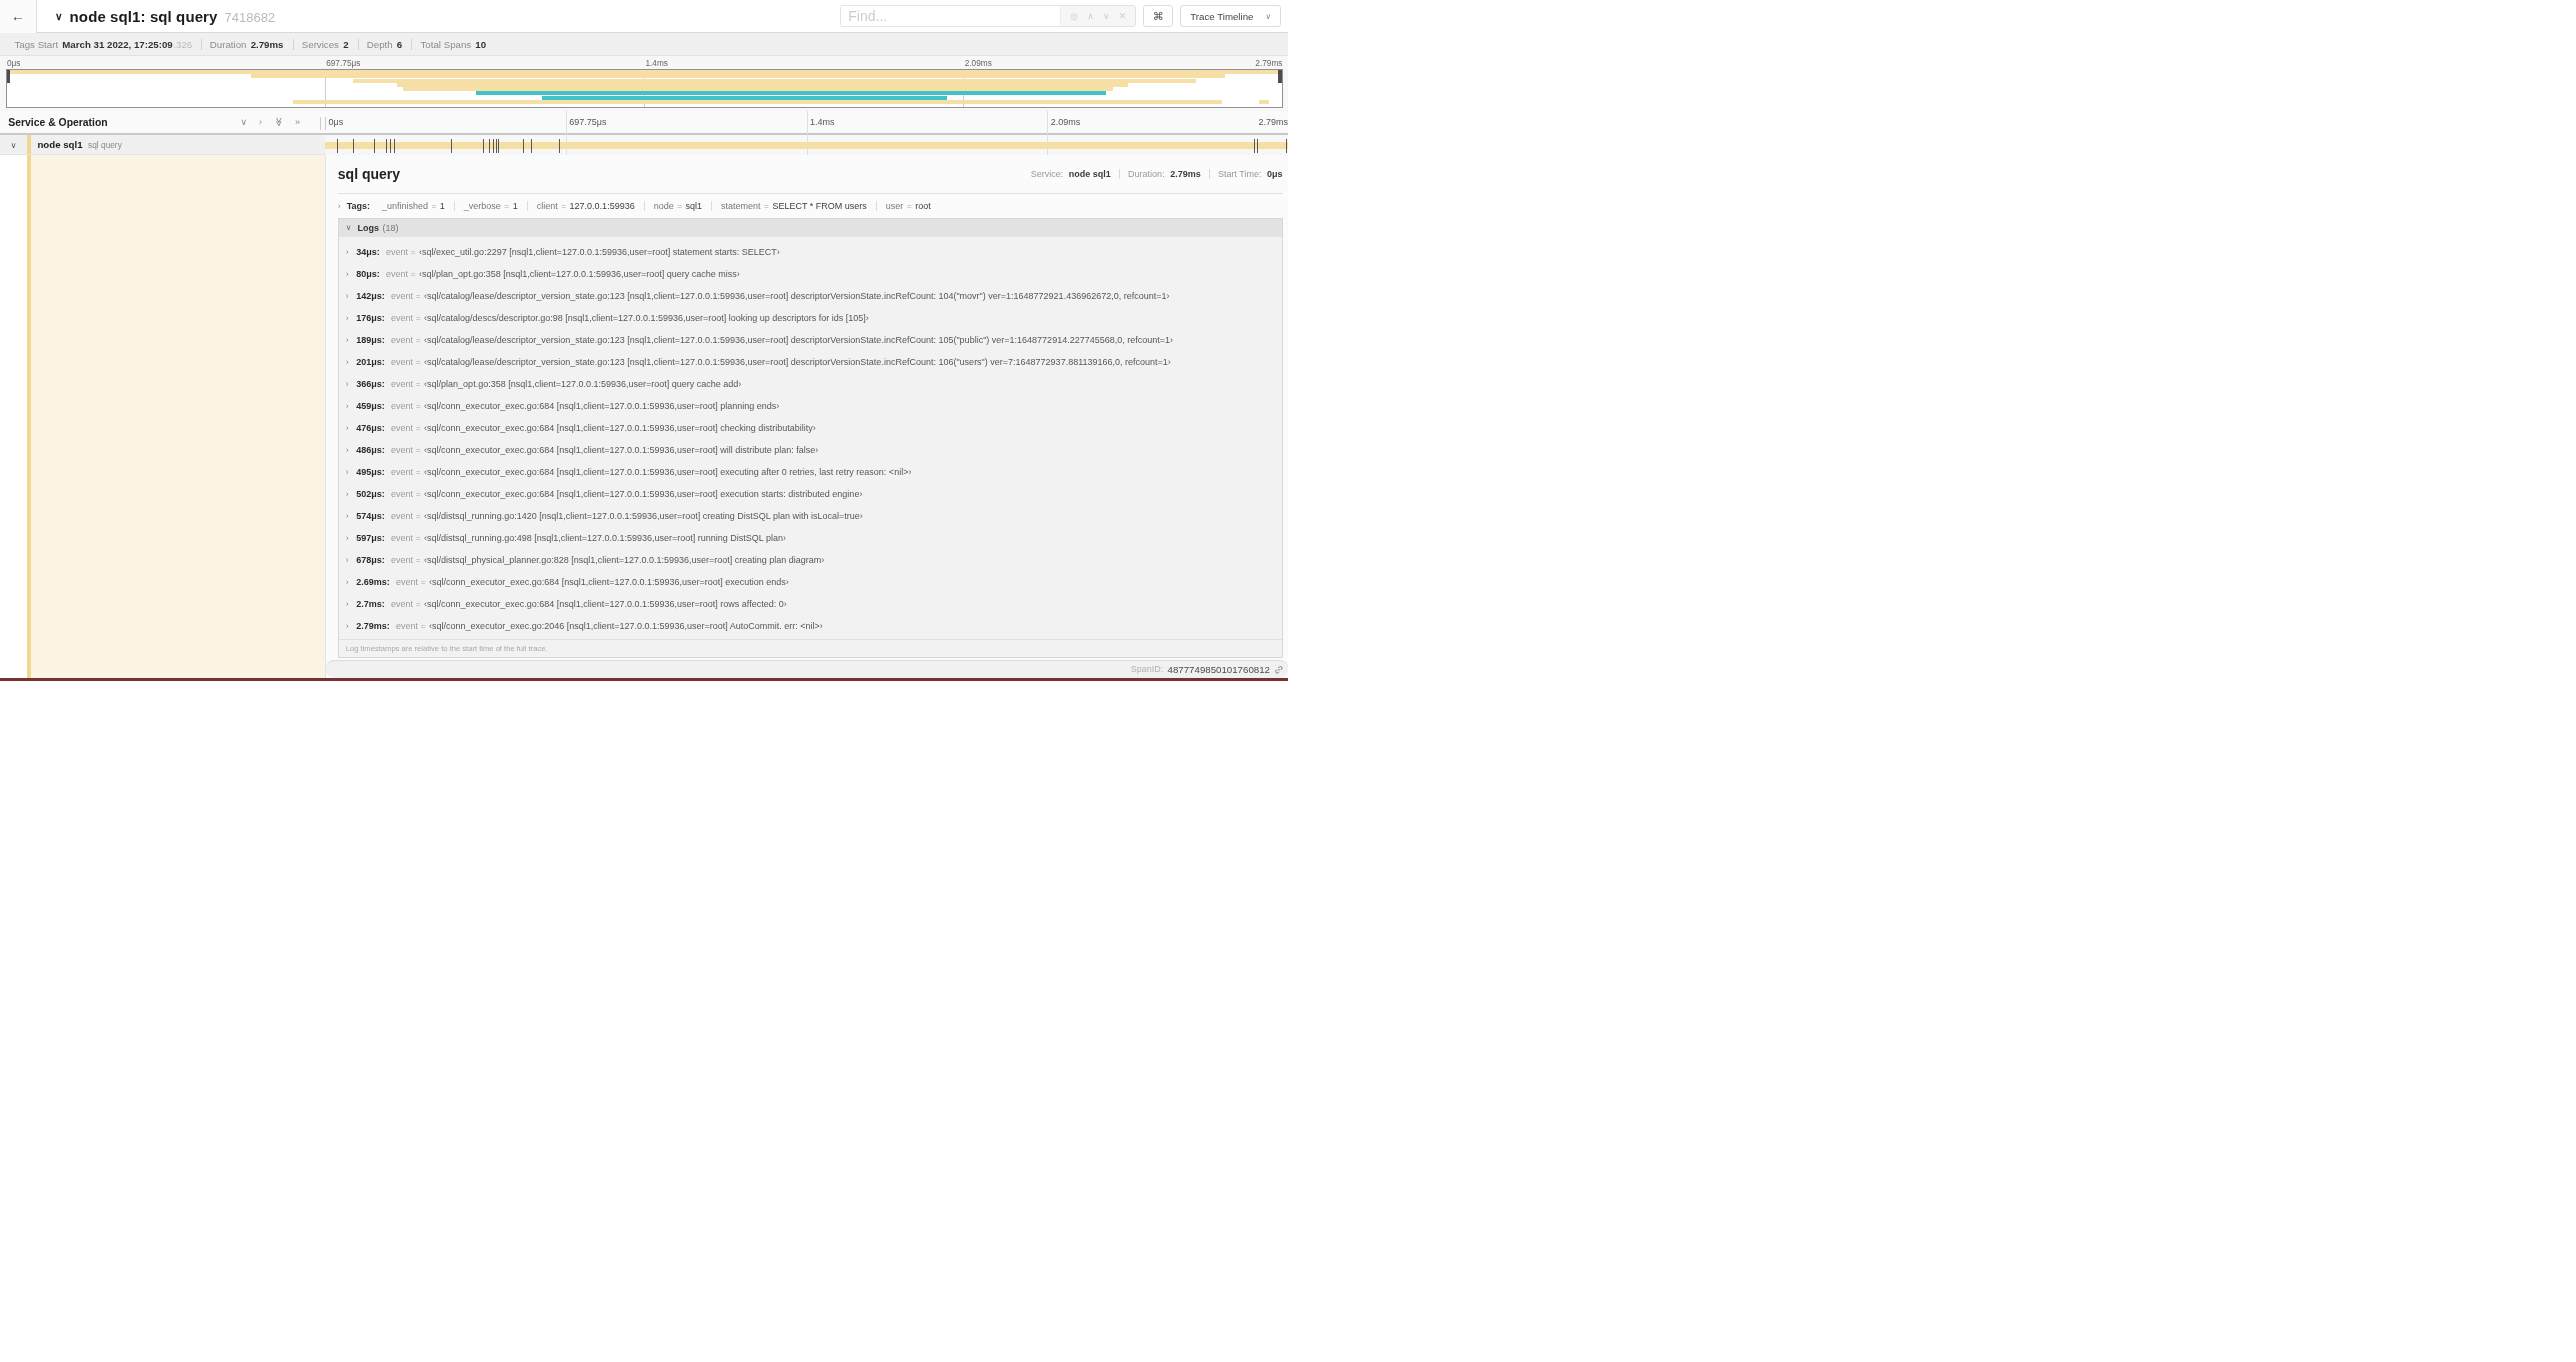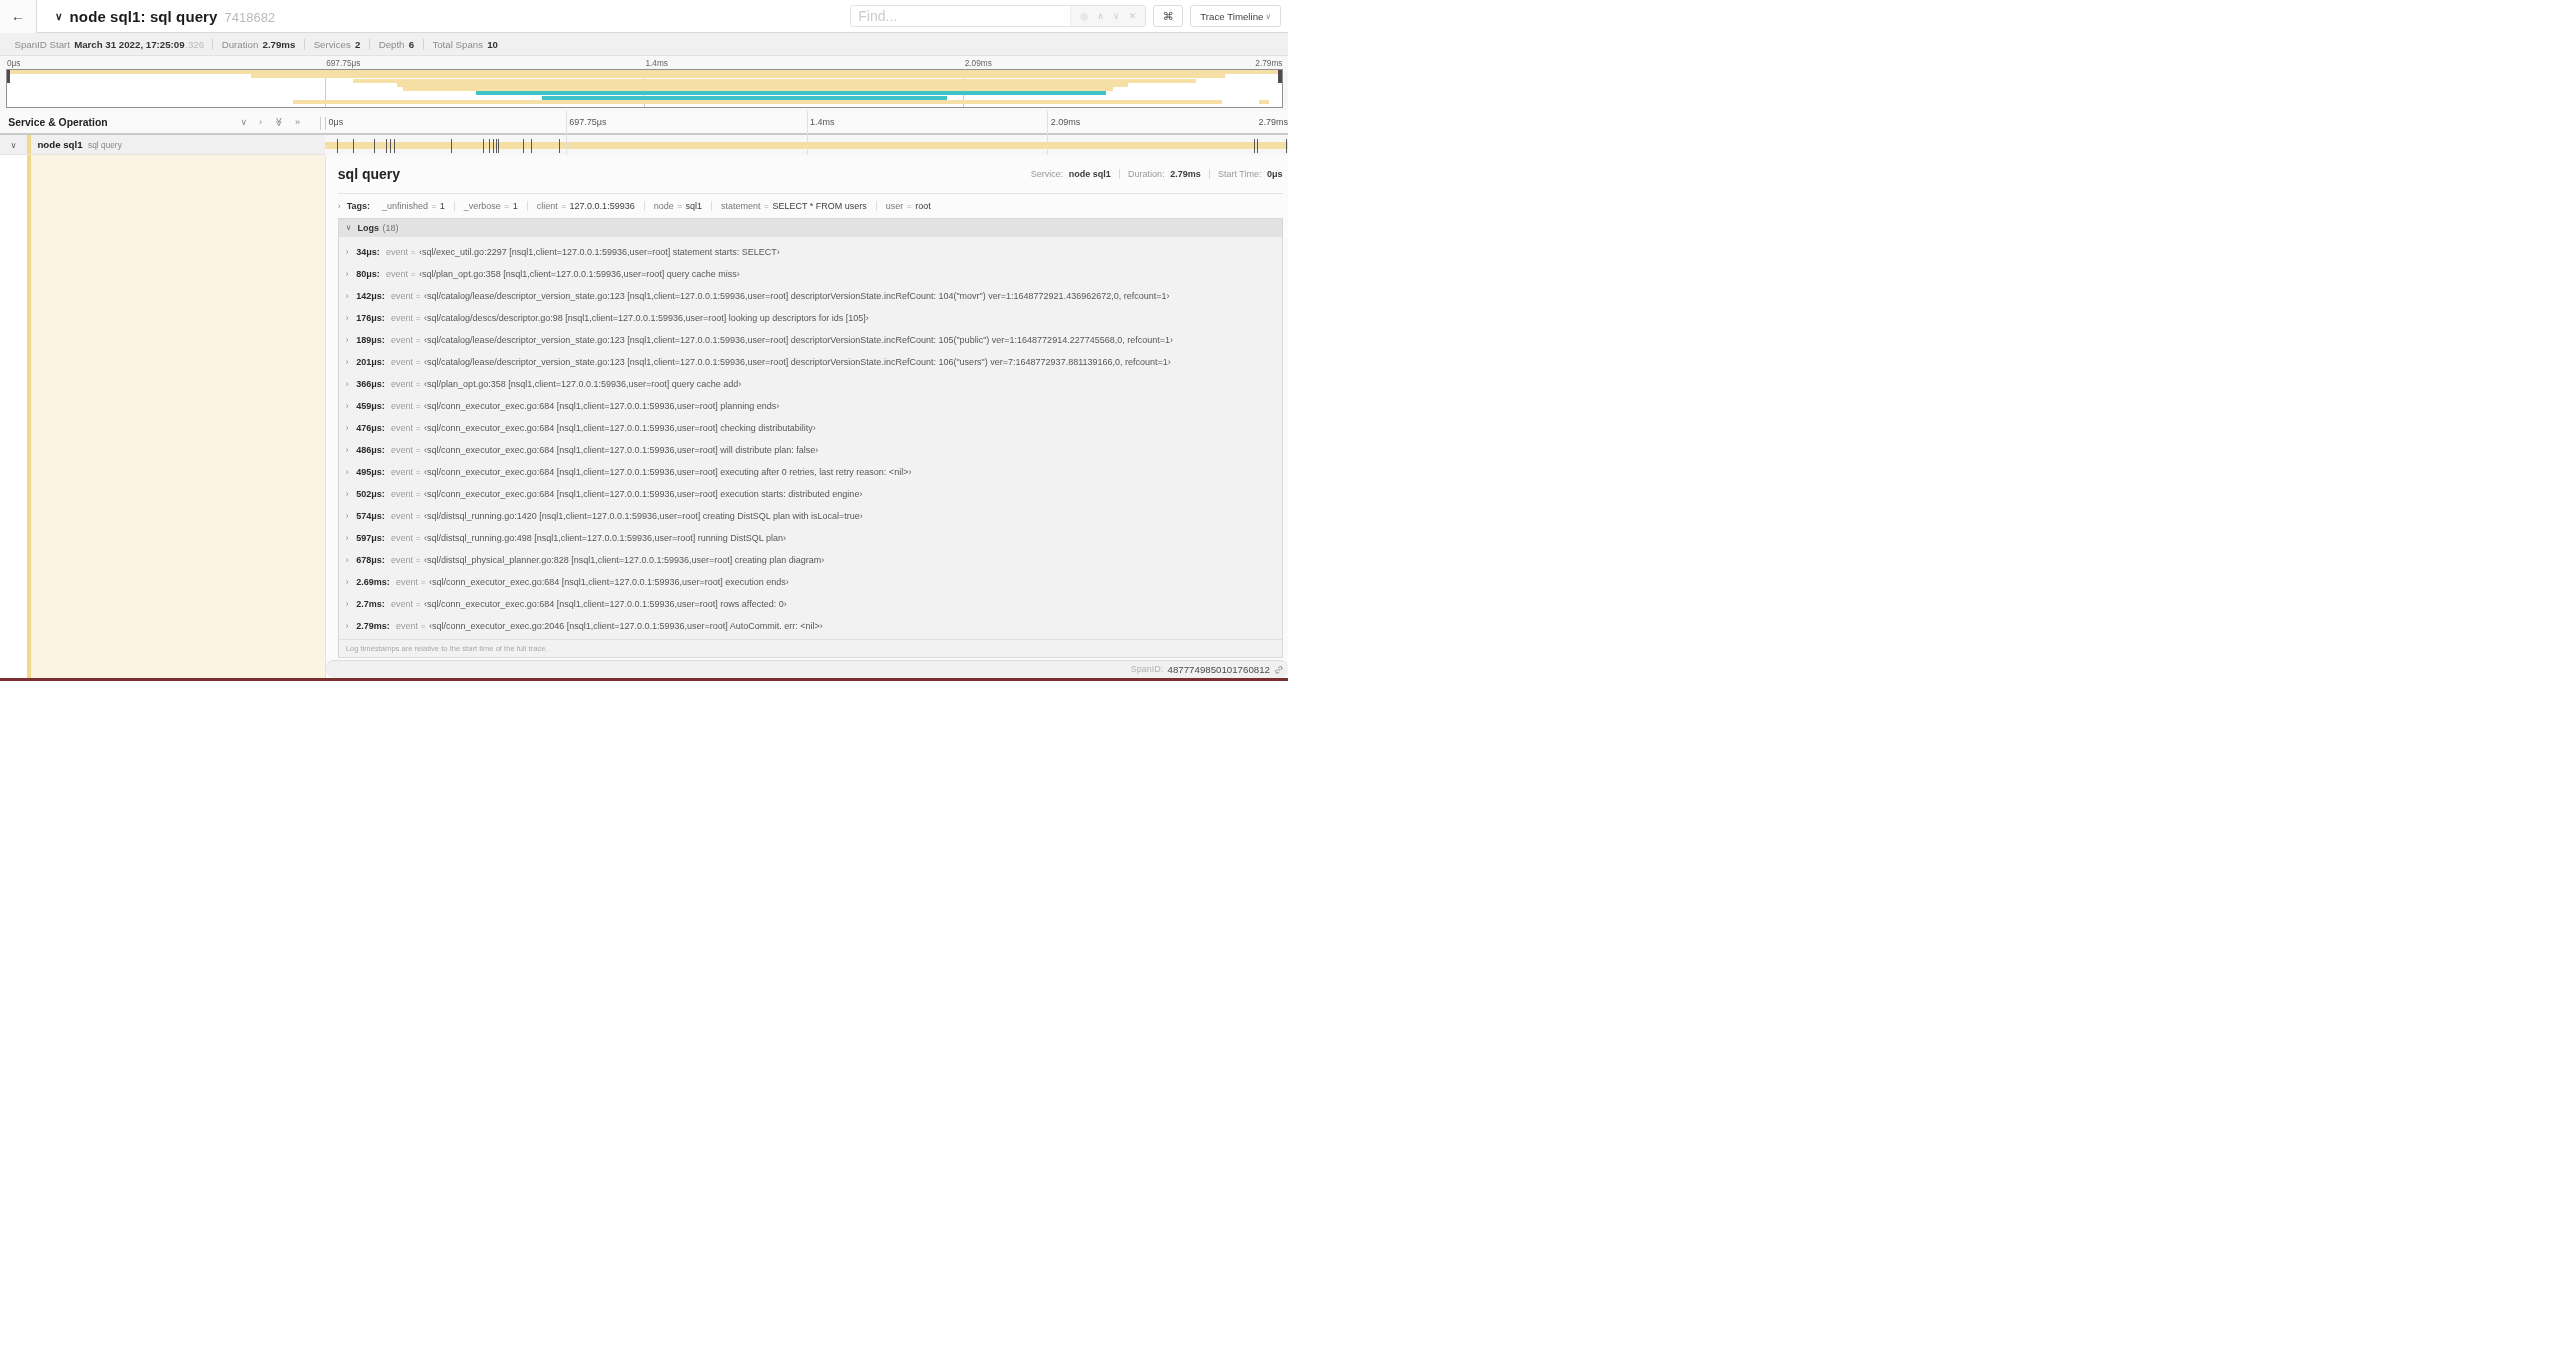--- a/index.html
+++ b/index.html
@@ -16,21 +16,21 @@
   .trace-title { font-size:15px; font-weight:bold; color:#1b1b1b; letter-spacing:0.1px; }
   .trace-id { font-size:13px; color:#bbb; }
   .topbar-right { margin-left:auto; display:flex; align-items:center; gap:7px; padding-right:7px; }
   .find-box { display:flex; align-items:stretch; width:296px; height:21.5px; border:0.7px solid #e2e2e2; border-radius:2.8px; overflow:hidden; background:#fff; }
   .find-box input { flex:1; border:none; outline:none; padding:0 7px; font-size:14px; color:#444; font-family:"Liberation Sans", sans-serif; }
   .find-box input::placeholder { color:#ccc; }
   .find-tools { width:75px; background:#f6f6f6; display:flex; align-items:center; justify-content:space-evenly; border-left:0.7px solid #eee; }
   .find-tools span { color:#ccc; font-size:9px; }
   .kbd-btn { width:30px; height:21.5px; border:0.7px solid #dcdcdc; border-radius:2.8px; background:#fff; display:flex; align-items:center; justify-content:center; cursor:pointer; }
   .kbd-btn span { font-size:11px; color:#555; }
-  .view-btn { height:21.5px; padding:0 9px; border:0.7px solid #dcdcdc; border-radius:2.8px; background:#fff; display:flex; align-items:center; gap:2px; cursor:pointer; font-family:"Liberation Sans", sans-serif; }
+  .view-btn { height:21.5px; padding:0 9px; border:0.7px solid #dcdcdc; border-radius:2.8px; background:#fff; display:flex; align-items:center; gap:12px; cursor:pointer; font-family:"Liberation Sans", sans-serif; }
   .view-btn .vb-label { font-size:9.7px; color:#444; }
   .view-btn .small-chevron { font-size:7.6px; color:#888; }
 
   
   .info-bar { height:23px; background:#f0f0f0; border-bottom:0.7px solid #e2e2e2; display:flex; align-items:center; padding-left:6.2px; flex:none; }
   .info-item { display:flex; align-items:baseline; gap:4.2px; padding:0 8.3px; border-right:0.7px solid #d4d4d4; height:11px; line-height:11px; }
   .info-item:last-child { border-right:none; }
   .info-label { font-size:9.7px; color:#8c8c8c; }
   .info-value { font-size:9.7px; font-weight:bold; color:#333; }
   .info-suffix { font-size:9.7px; color:#b9b9b9; margin-left:-3.5px; }
@@ -144,21 +144,21 @@
       </button>
       <button class="view-btn">
         <span class="vb-label">Trace Timeline</span>
         <span class="small-chevron">∨</span>
       </button>
     </div>
   </header>
 
   <div class="info-bar">
       <div class="info-item">
-      <span class="info-label">SpanID Start</span>
+      <span class="info-label">Tags Start</span>
       <span class="info-value">March 31 2022, 17:25:09</span>
       <span class="info-suffix">.326</span>
     </div>
       <div class="info-item">
       <span class="info-label">Duration</span>
       <span class="info-value">2.79ms</span>
       <span class="info-suffix"></span>
     </div>
       <div class="info-item">
       <span class="info-label">Services</span>

